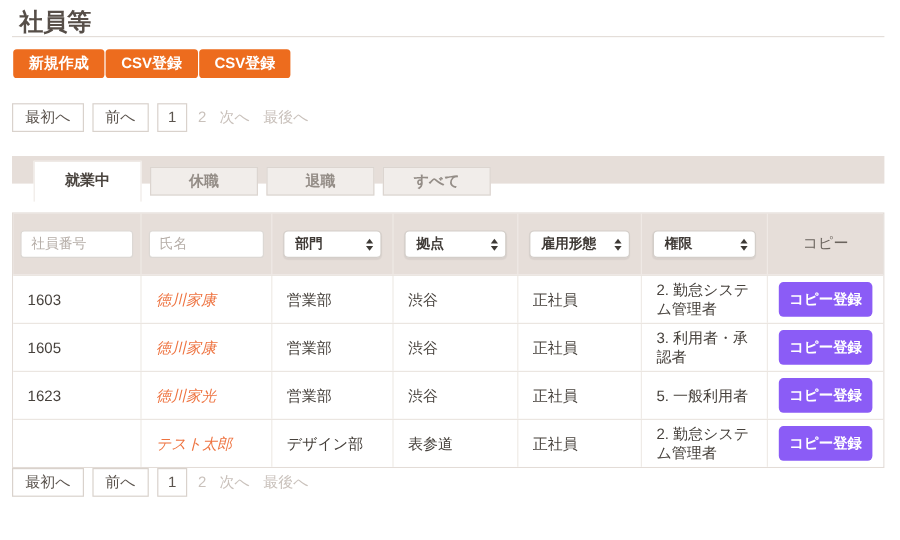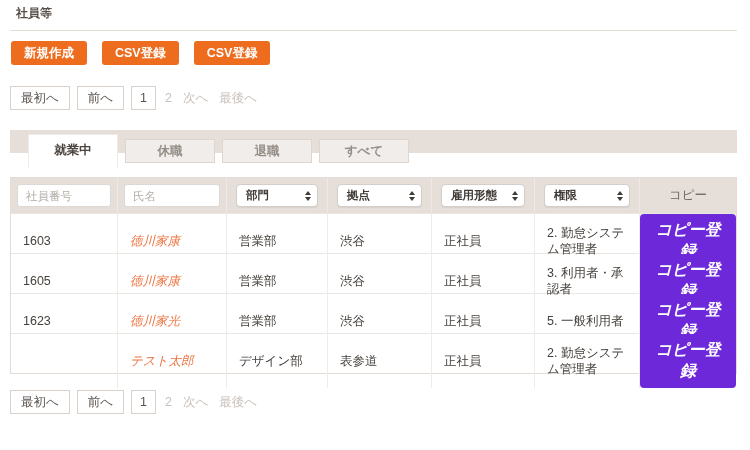--- a/index.html
+++ b/index.html
@@ -1,23 +1,23 @@
 <!DOCTYPE html>
 <html><head>
 <meta charset="utf-8">
 <style>
   * { margin:0; padding:0; box-sizing:border-box; }
   html,body { background:#fff; }
   body { font-family:"Liberation Sans","DejaVu Sans",sans-serif; }
   .page { position:relative; width:750px; height:450px; background:#fff; overflow:hidden; }
 
-  .page-title { position:absolute; top:5px; left:16px; font-size:12px; font-weight:bold; color:#564e48; }
+  .page-title { position:absolute; top:5px; left:16px; font-size:20px; font-weight:bold; color:#564e48; }
   .title-divider { position:absolute; top:30px; left:10px; width:727px; border-top:1px solid #e4ded9; }
 
-  .toolbar { position:absolute; top:41px; left:11px; display:flex; gap:15px; }
+  .toolbar { position:absolute; top:41px; left:11px; display:flex; gap:1px; }
   .btn-orange {
     background:#ed6c1e; color:#fff; border:none; border-radius:3px;
     font-size:12.5px; font-weight:bold; padding:5px 13px; height:24px;
     line-height:14px; cursor:pointer; font-family:inherit;
   }
 
   .pagination { position:absolute; left:10px; display:flex; align-items:center; gap:7px; font-size:12.5px; }
   .pagination.top { top:86px; }
   .pagination.bottom { top:390px; }
   .pg-btn {
@@ -34,21 +34,21 @@
     background:#f1edea; border:1px solid #dcd5d0; color:#948d87;
     margin-top:9px; height:24px; line-height:22px;font-weight:bold;
   }
   .tab.active {
     background:#fff; border:1px solid #efeae6; border-bottom:none; color:#4a443f;
     font-weight:bold; margin-top:4px; height:34px; line-height:30px; z-index:2;
   }
 
   .table { position:absolute; top:177px; left:10px; width:727px; border:1px solid #e3dcd7; background:#fff; }
   .trow { display:grid; grid-template-columns:107px 109px 101px 104px 103px 105px 96px; }
-  .thead { background:#e6ded9; height:35px; }
+  .thead { background:#e6ded9; height:51px; }
   .th { display:flex; align-items:center; padding:0 6px; border-right:1px solid #efe9e5; }
   .th:last-child { border-right:none; }
   .th.copy-col { justify-content:center; color:#6b645e; font-size:12.5px; padding:0; }
   .filter-input {
     width:100%; height:23px; border:1px solid #dcd8d4; border-radius:3px;
     padding:0 8px; font-size:11.5px; color:#46413c; background:#fff; font-family:inherit;
   }
   .filter-input::placeholder { color:#b5ada7; opacity:1; }
   .th.sel-col { padding:0 9px; }
   .select {
@@ -62,22 +62,22 @@
   .tri-down { width:0; height:0; border-left:3.5px solid transparent; border-right:3.5px solid transparent; border-top:4px solid #3e3a36; }
 
   .tbody .trow { border-top:1px solid #ebe6e1; height:40px; background:#fff; }
   .td {
     display:flex; align-items:center; padding:0 8px 0 12px;
     font-size:12.5px; color:#46413c; border-right:1px solid #efebe7; line-height:16px;
   }
   .td:last-child { border-right:none; justify-content:center; padding:0; }
   .name-link { color:#ee7340; cursor:pointer; text-decoration:none;font-style:italic; }
   .copy-btn {
-    background:#6d28d9; color:#fff; border:none; border-radius:4px;
-    font-size:16px; font-weight:bold; padding:6px 9px; cursor:pointer; font-family:inherit;font-style:italic;
+    background:#8b5cf6; color:#fff; border:none; border-radius:4px;
+    font-size:12px; font-weight:bold; padding:6px 9px; cursor:pointer; font-family:inherit;
   }
 </style>
 </head>
 <body>
 
 <div class="page">
 
   <div class="page-title">社員等</div>
   <div class="title-divider"></div>
 

